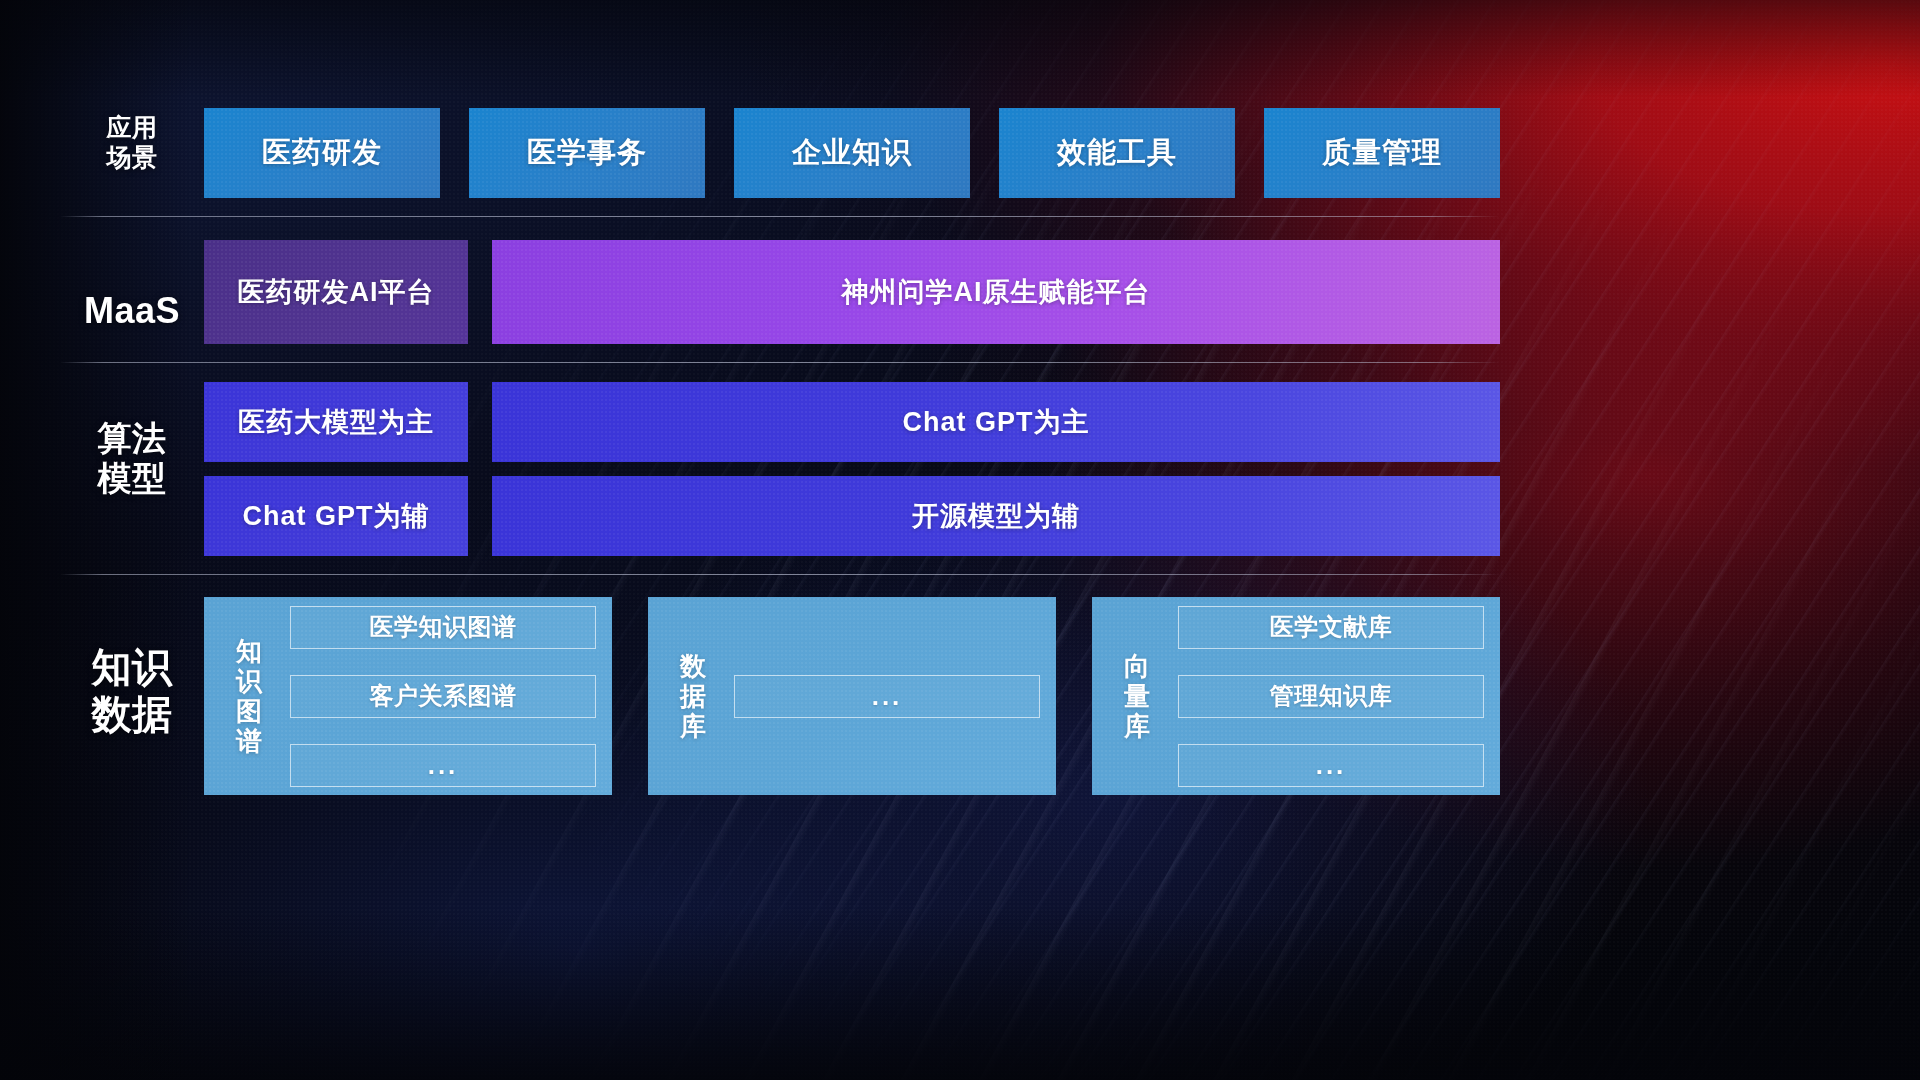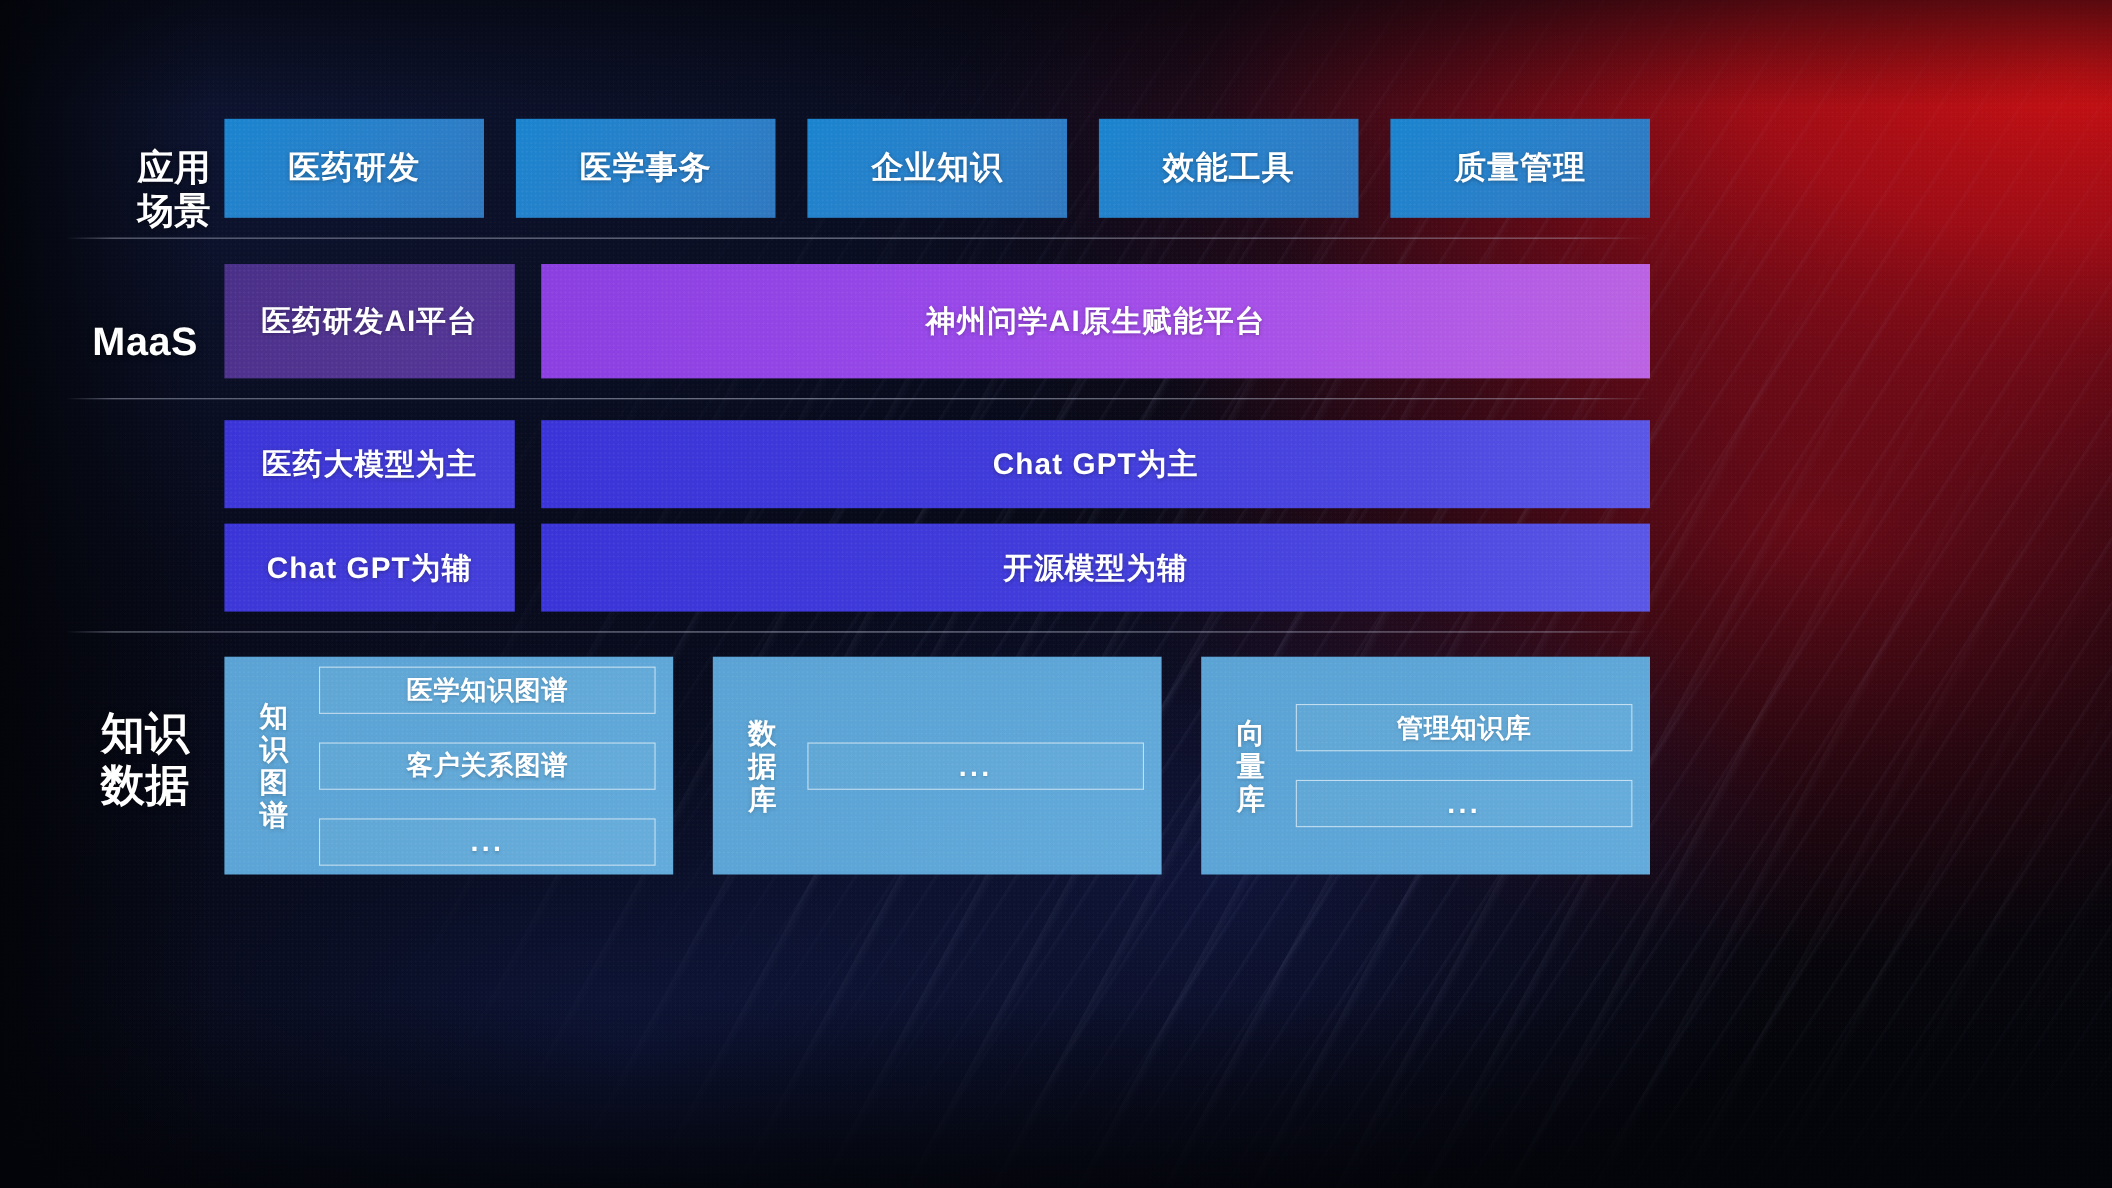--- a/index.html
+++ b/index.html
@@ -229,21 +229,21 @@
   <div class="bg-layer bg-red"></div>
   <div class="bg-layer bg-red2"></div>
   <div class="bg-layer bg-blue"></div>
   <div class="bg-layer bg-streaks"></div>
   <div class="bg-layer bg-streaks2"></div>
   <div class="bg-layer bg-dots"></div>
   <div class="bg-layer bg-vignette"></div>
 
   <div id="content">
 
-    <div class="row-label" style="left:72px; top:134px; width:120px; font-size:33px;text-align:right;">应用
+    <div class="row-label" style="left:72px; top:113px; width:120px; font-size:25px;">应用
 场景</div>
 
     <div class="box app-tile" style="left:204px;  top:108px; width:236px; height:90px;">
       <span>医药研发</span>
     </div>
     <div class="box app-tile" style="left:469px;  top:108px; width:236px; height:90px;">
       <span>医学事务</span>
     </div>
     <div class="box app-tile" style="left:734px;  top:108px; width:236px; height:90px;">
       <span>企业知识</span>
@@ -261,20 +261,22 @@
 
     <div class="box maas-left" style="left:204px; top:240px; width:264px; height:104px;">
       <span>医药研发AI平台</span>
     </div>
     <div class="box maas-right" style="left:492px; top:240px; width:1008px; height:104px;">
       <span>神州问学AI原生赋能平台</span>
     </div>
 
     <div class="divider" style="left:60px; top:362px; width:1440px;"></div>
 
+    <div class="row-label" style="left:72px; top:418px; width:120px; font-size:34px;">算法
+模型</div>
 
     <div class="box algo-left" style="left:204px; top:382px; width:264px; height:80px;">
       <span>医药大模型为主</span>
     </div>
     <div class="box algo-right" style="left:492px; top:382px; width:1008px; height:80px;">
       <span>Chat GPT为主</span>
     </div>
 
     <div class="box algo-left" style="left:204px; top:476px; width:264px; height:80px;">
       <span>Chat GPT为辅</span>
@@ -307,19 +309,20 @@
       <div class="kd-items">
         <div class="kd-item ellipsis">...</div>
       </div>
     </div>
 
     <div class="kd-panel" style="left:1092px; top:597px; width:408px; height:198px; padding:0 16px 0 22px;">
       <div class="kd-side" style="width:46px; margin-right:18px;">向
 量
 库</div>
       <div class="kd-items">
+        <div class="kd-item">医学文献库</div>
         <div class="kd-item">管理知识库</div>
         <div class="kd-item ellipsis">...</div>
       </div>
     </div>
 
   </div>
 </div>
 
 </body></html>

